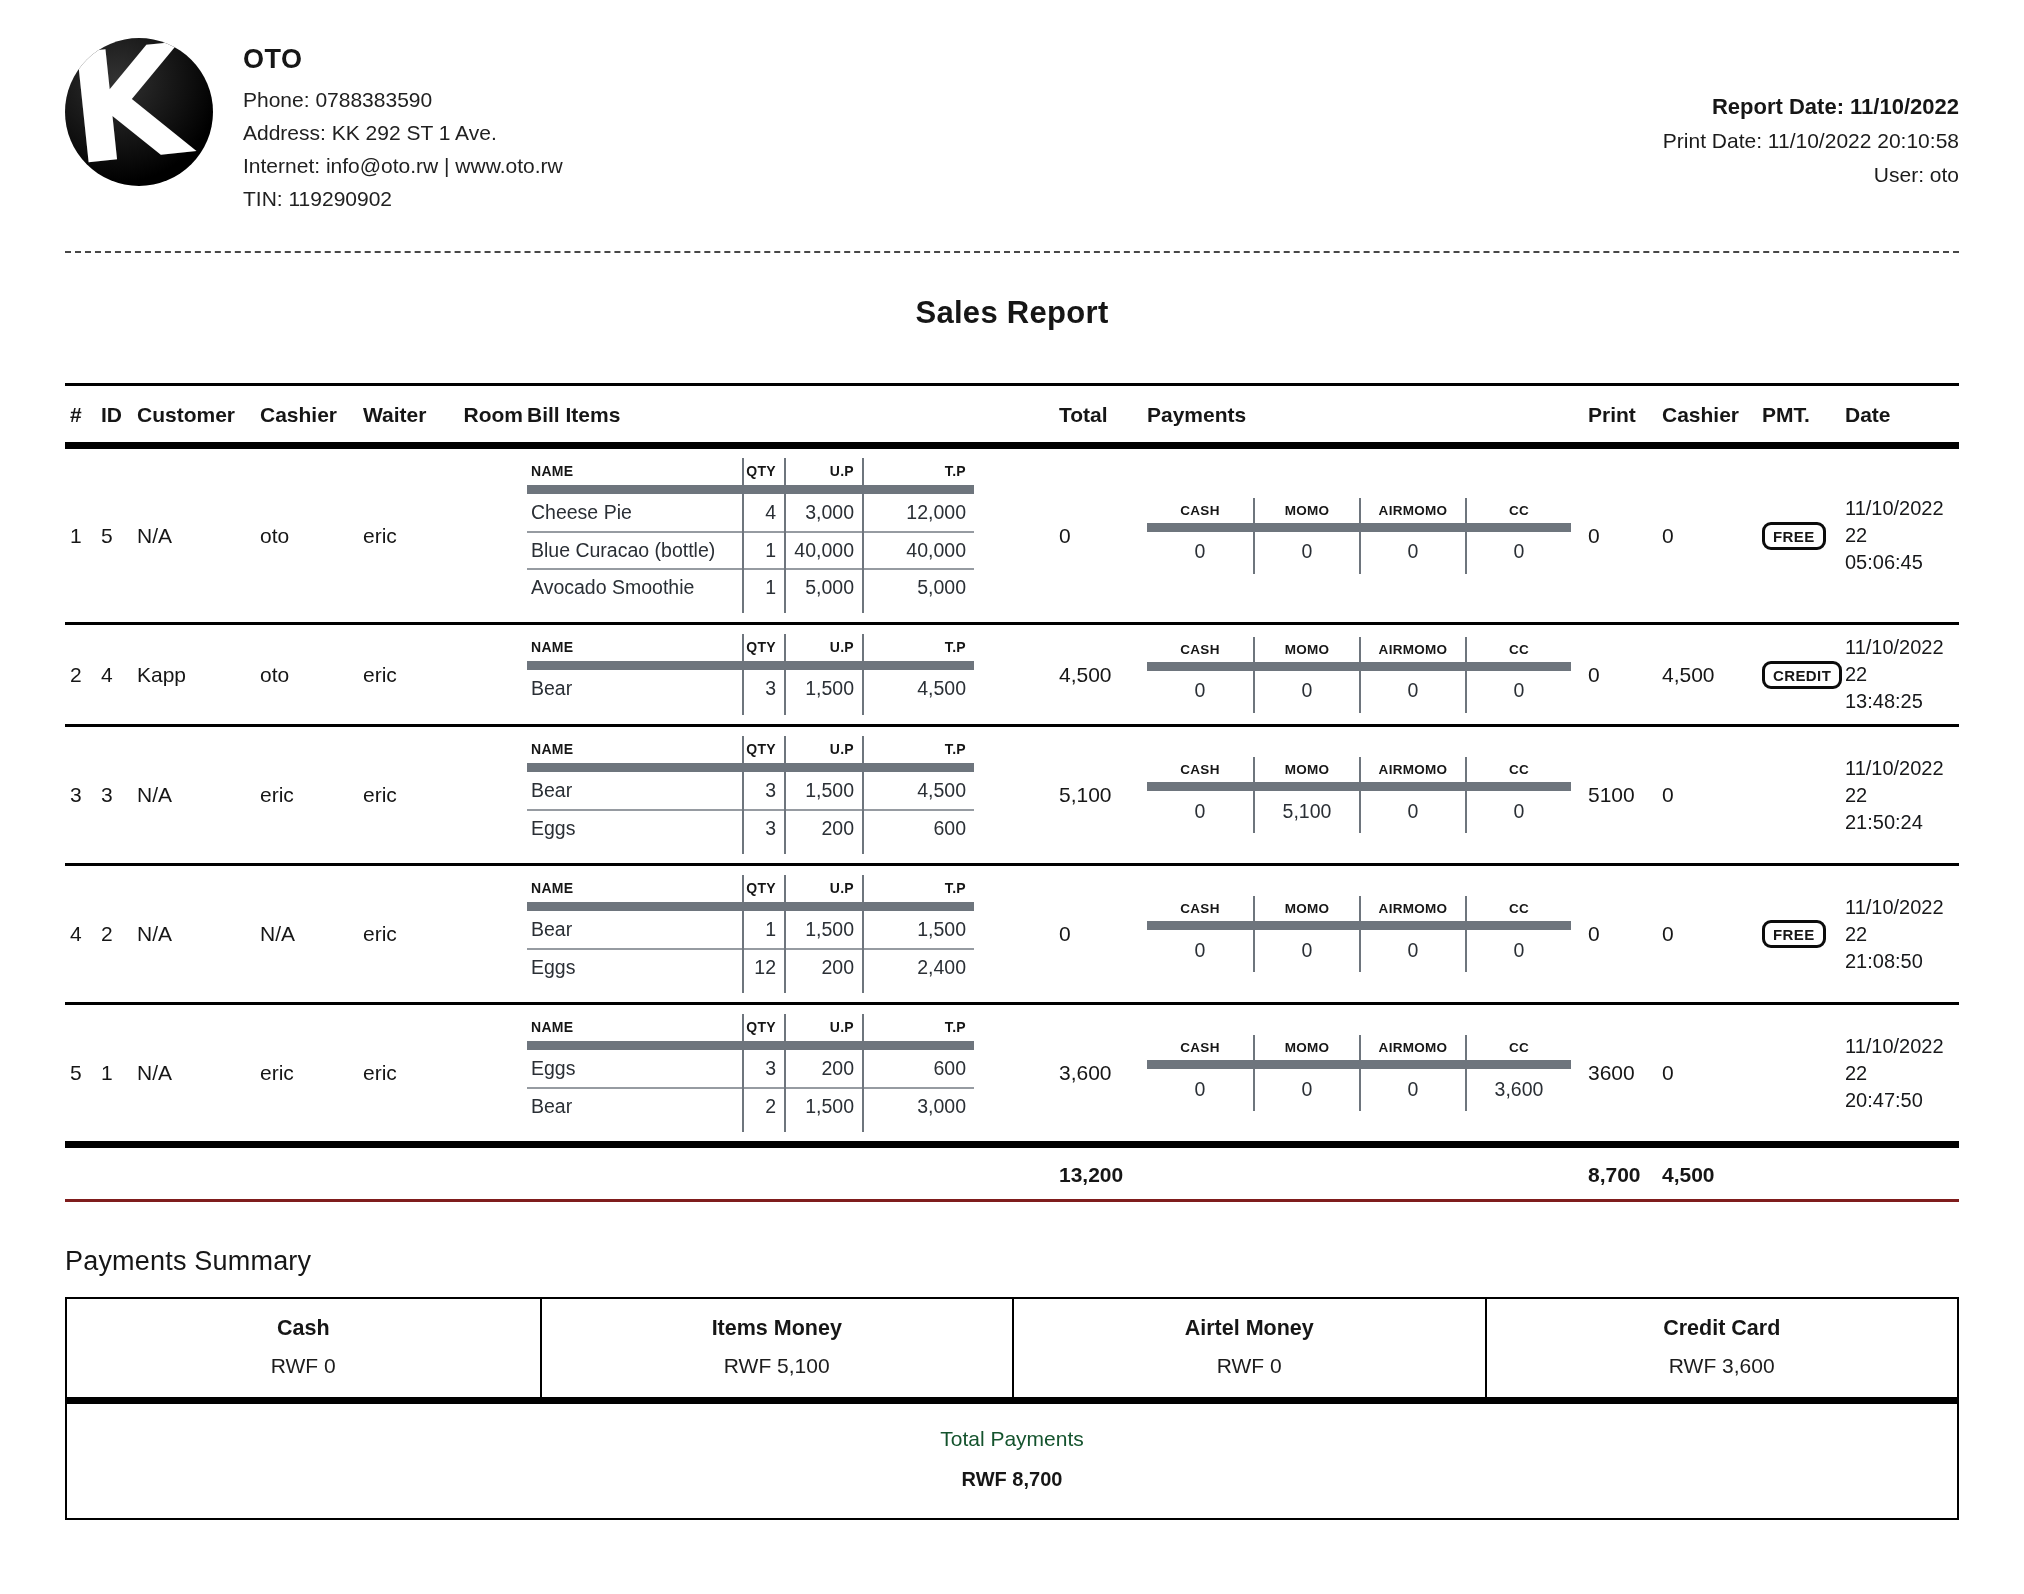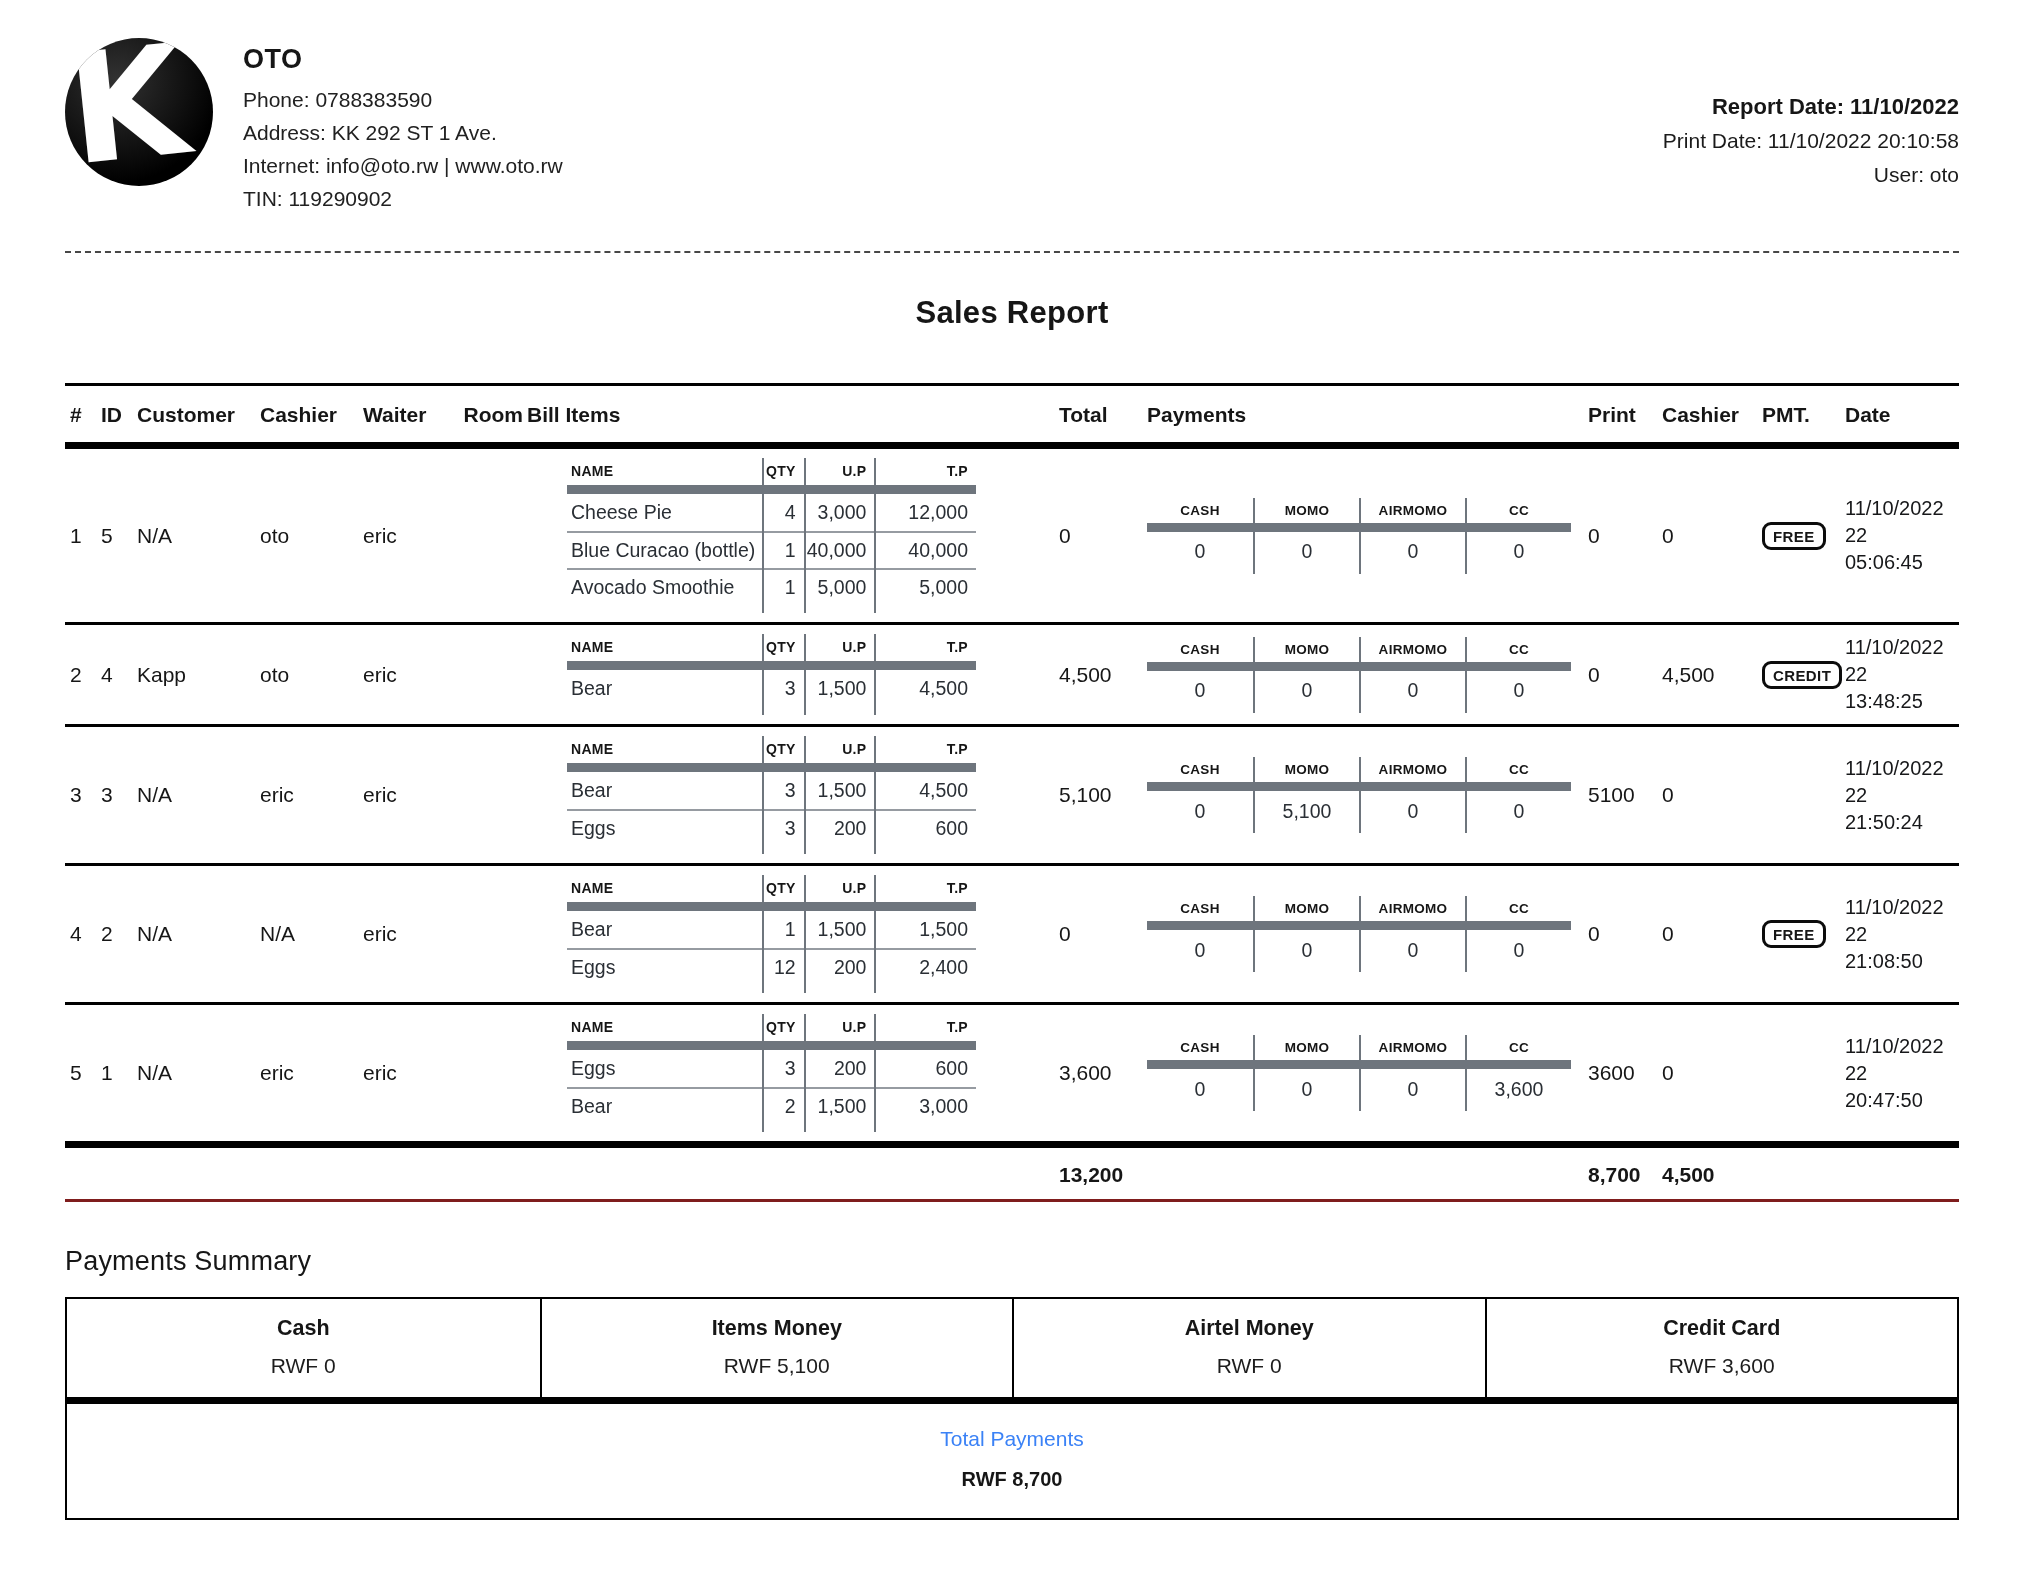--- a/index.html
+++ b/index.html
@@ -39,21 +39,21 @@
   .c1 { padding-left:5px; } .c2 { padding-left:2px; } .c3 { padding-left:0; }
   .c4 { padding-left:5px; } .c5 { padding-left:6px; } .c6 { padding-left:4px;text-align:right; }
   .c7 { padding-left:4px; } .c8 { padding-left:16px; } .c9 { padding-left:16px; }
   .c10 { padding-left:15px; } .c11 { padding-left:13px; } .c12 { padding-left:15px; }
   .c13 { padding-left:14px; }
 
   
   .bill { display:flex; width:449px; }
   .bt-col { display:flex; flex-direction:column; padding-bottom:8px; }
   .bt-col + .bt-col { border-left:2px solid var(--bar-gray,#6e757d); }
-  .bt-name { width:215px;margin-left:40px; } .bt-qty { width:42px; } .bt-up { width:78px; } .bt-tp { width:112px; }
+  .bt-name { width:215px; } .bt-qty { width:42px; } .bt-up { width:78px; } .bt-tp { width:112px; }
   .bt-head { font-size:14px; font-weight:bold; height:27px; display:flex; align-items:flex-end;
     padding:0 2px 6px 4px; letter-spacing:.3px; }
   .bt-head.r { justify-content:flex-end; padding-right:8px; }
   .bt-bar { height:9px; background:var(--bar-gray,#6e757d); }
   .bt-cell { height:37px; display:flex; align-items:center; font-size:19.5px; color:#2a2f35; padding-left:4px; }
   .bt-cell.num { justify-content:flex-end; padding-right:8px; padding-left:0; }
   .bt-cell + .bt-cell { border-top:2px solid #969ba1; }
 
   
   .pay { display:flex; width:424px; }
@@ -73,21 +73,21 @@
   
   .summary { margin-top:44px; }
   .summary-heading { font-size:27px; font-weight:normal; letter-spacing:.2px; }
   .summary-table { border:2px solid #000; margin-top:20px; }
   .methods { display:grid; grid-template-columns:repeat(4,1fr); border-bottom:7px solid #000; }
   .method { text-align:center; padding:17px 10px 19px; }
   .method + .method { border-left:2px solid #000; }
   .method-label { font-size:21.5px; font-weight:bold; margin-bottom:13px; }
   .method-amount { font-size:21px; color:#1d1d1d; }
   .summary-total { text-align:center; padding:23px 0 27px; }
-  .summary-total-label { font-size:21px; margin-bottom:17px; color:#3b82f6; }
+  .summary-total-label { font-size:21px; margin-bottom:17px; color:#14532d; }
   .summary-total-amount { font-size:20px; font-weight:bold; }
 </style>
 </head>
 <body>
 
 <div class="page">
 
   <header class="header">
     <div class="logo">
       <span class="logo-k">K</span>

